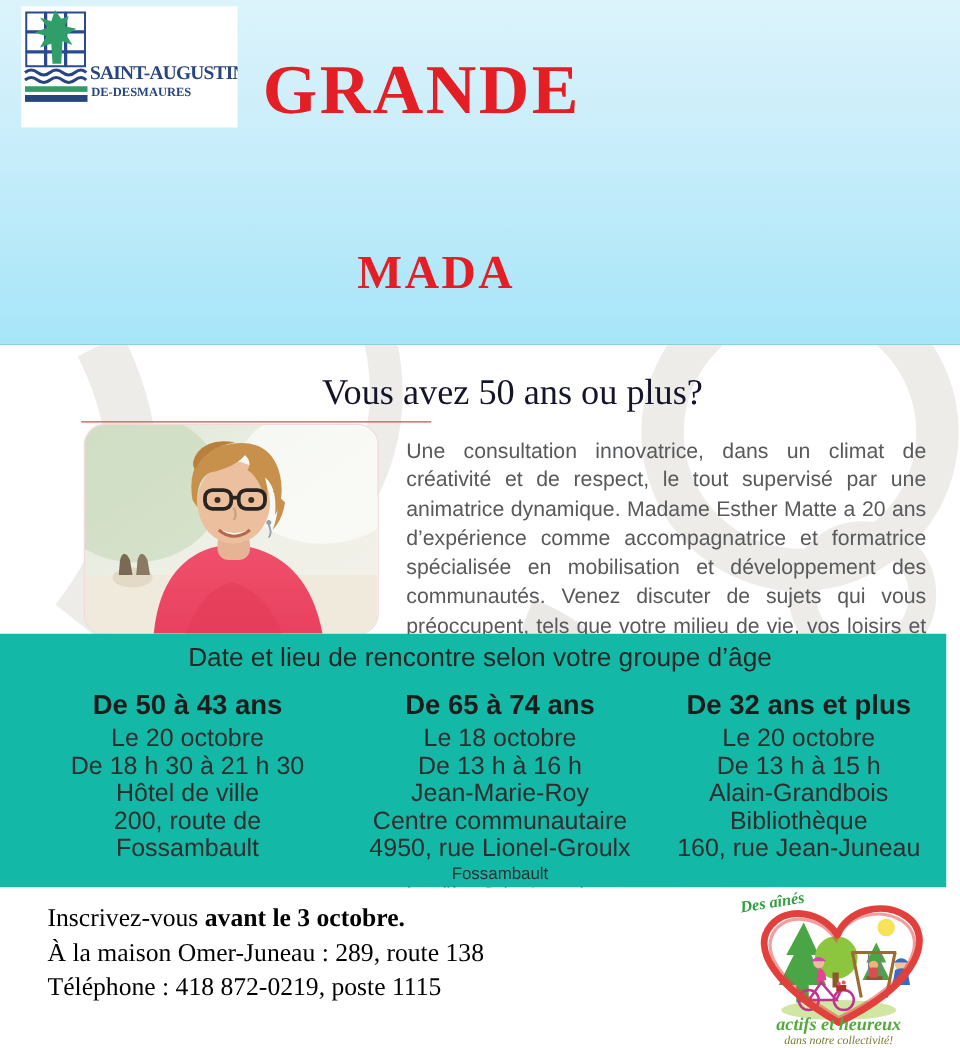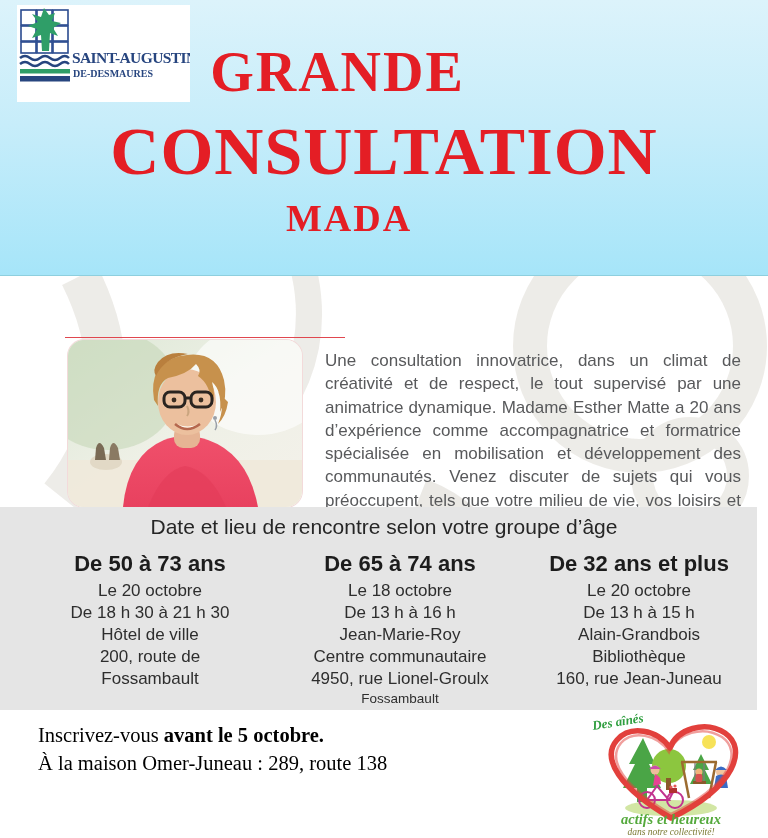--- a/index.html
+++ b/index.html
@@ -29,29 +29,29 @@
   .intro { position:absolute; left:0; top:276px; width:768px; height:231px; }
   .question { position:absolute; left:60px; top:22px; width:700px; text-align:center;
     font-family:"Liberation Serif", serif; font-size:29px; color:#14142b; }
   .red-line { position:absolute; left:65px; top:61px; width:280px; height:1px; background:#e0474f; }
   .photo { position:absolute; left:68px; top:64px; width:234px; height:167px;
     border-radius:16px; overflow:hidden; box-shadow:0 0 0 1px #f3dada; }
   .para { position:absolute; left:325px; top:73px; width:416px;
     font-size:17px; line-height:23.3px; color:#58595b; text-align:justify; }
 
   
-  .schedule { position:absolute; left:0; top:507px; width:757px; height:203px; background:#e5e5e5; }
+  .schedule { position:absolute; left:0; top:507px; width:757px; height:203px; background:#14b8a6; }
   .sched-head { position:absolute; left:0; top:8px; width:768px; text-align:center;
     font-size:21px; color:#262626; }
   .col { position:absolute; top:44px; text-align:center; color:#2e2e2e; }
   .col-1 { left:34px;  width:232px; }
   .col-2 { left:278px; width:244px; }
   .col-3 { left:520px; width:238px; }
   .col-title { font-size:22px; font-weight:bold; color:#1c1c1c; margin-bottom:3px; }
-  .col-line { font-size:17px; line-height:22px; }
+  .col-line { font-size:20px; line-height:22px; }
   .col-note { font-size:13.5px; line-height:15px; color:#2e2e2e; margin-top:1px; }
 
   
   .footer { position:absolute; left:0; top:710px; width:768px; height:128px; background:#ffffff; }
   .contact { position:absolute; left:38px; top:12px; font-family:"Liberation Serif", serif;
     font-size:20.5px; color:#000000; line-height:27.5px; }
   .contact b { font-weight:bold; }
   .badge { position:absolute; left:585px; top:2px; width:172px; height:126px; background:#ffffff; }
 </style>
 </head>
@@ -82,37 +82,37 @@
           <path d="M3 59 Q 8 55 13 59 T 23 59 T 33 59 T 43 59 T 52 59"></path>
         </g>
         <rect x="3" y="64" width="50" height="4.5" fill="#2f9e68"></rect>
         <rect x="3" y="71" width="50" height="5.5" fill="#27457f"></rect>
 
         <text x="55" y="58" font-family="Liberation Serif, serif" font-weight="bold" font-size="15.5" fill="#27457f" letter-spacing="-0.6">SAINT-AUGUSTIN</text>
         <text x="56" y="72" font-family="Liberation Serif, serif" font-weight="bold" font-size="10" fill="#27457f">DE-DESMAURES</text>
       </svg>
     </div>
     <div class="title-1">GRANDE</div>
-    <div class="title-2">CONSULTATION</div>
     <div class="title-3">MADA</div>
   </div>
 
   <svg class="watermark" viewBox="0 0 768 434">
     <g fill="none" stroke="#eceae6" opacity="0.9">
       <circle cx="640" cy="70" r="110" stroke-width="34"></circle>
       <path d="M80 0 Q 140 120 60 220" stroke-width="40"></path>
       <path d="M300 -20 Q 330 80 260 160" stroke-width="26"></path>
       <circle cx="690" cy="200" r="48" stroke-width="22"></circle>
       <path d="M420 220 Q 520 260 470 360" stroke-width="36" stroke="#e9e7e3"></path>
       <path d="M120 260 Q 220 300 180 420" stroke-width="30" stroke="#e9e7e3"></path>
       <circle cx="560" cy="380" r="70" stroke-width="26" stroke="#e7e5e1"></circle>
     </g>
   </svg>
 
   <div class="intro">
+    <div class="question">Vous avez 50 ans ou plus?</div>
     <div class="red-line"></div>
     <div class="photo">
       <svg width="234" height="167" viewBox="0 0 234 167">
         <defs>
           <linearGradient id="pbg" x1="0" y1="0" x2="1" y2="1">
             <stop offset="0" stop-color="#dde8d6"></stop>
               <stop offset="0.5" stop-color="#eef0e6"></stop>
               <stop offset="1" stop-color="#f4f1ea"></stop>
           </linearGradient>
           <linearGradient id="ptop" x1="0" y1="0" x2="0" y2="1">
@@ -155,21 +155,21 @@
         <path d="M147 80 q3 6 0 10" stroke="#9aa0a8" stroke-width="1.5" fill="none"></path>
       </svg>
     </div>
     <div class="para">Une consultation innovatrice, dans un climat de créativité et de respect, le tout supervisé par une animatrice dynamique. Madame Esther Matte a 20 ans d’expérience comme accompagnatrice et formatrice spécialisée en mobilisation et développement des communautés. Venez discuter de sujets qui vous préoccupent, tels que votre milieu de vie, vos loisirs et plus encore.</div>
   </div>
 
   <div class="schedule">
     <div class="sched-head">Date et lieu de rencontre selon votre groupe d’âge</div>
 
     <div class="col col-1">
-      <div class="col-title">De 50 à 73 ans</div>
+      <div class="col-title">De 50 à 43 ans</div>
       <div class="col-line">Le 20 octobre</div>
       <div class="col-line">De 18 h 30 à 21 h 30</div>
       <div class="col-line">Hôtel de ville</div>
       <div class="col-line">200, route de</div>
       <div class="col-line">Fossambault</div>
     </div>
 
     <div class="col col-2">
       <div class="col-title">De 65 à 74 ans</div>
       <div class="col-line">Le 18 octobre</div>
@@ -186,22 +186,23 @@
       <div class="col-line">Le 20 octobre</div>
       <div class="col-line">De 13 h à 15 h</div>
       <div class="col-line">Alain-Grandbois</div>
       <div class="col-line">Bibliothèque</div>
       <div class="col-line">160, rue Jean-Juneau</div>
     </div>
   </div>
 
   <div class="footer">
     <div class="contact">
-      <div><span>Inscrivez-vous </span><b>avant le 5 octobre.</b></div>
+      <div><span>Inscrivez-vous </span><b>avant le 3 octobre.</b></div>
       <div>À la maison Omer-Juneau : 289, route 138</div>
+      <div>Téléphone : 418 872-0219, poste 1115</div>
     </div>
 
     <div class="badge">
       <svg width="172" height="126" viewBox="0 0 172 126">
         <rect width="172" height="126" fill="#ffffff"></rect>
 
         <ellipse cx="86" cy="96" rx="46" ry="8" fill="#cde39a" opacity="0.9"></ellipse>
         <path d="M58 26 L70 52 L64 52 L76 76 L62 76 L62 90 L52 90 L52 76 L38 76 L50 52 L44 52 Z" fill="#4aa546"></path>
         <circle cx="84" cy="54" r="17" fill="#8cc63f"></circle>
         <rect x="81" y="66" width="5" height="12" fill="#8a5a2b"></rect>

